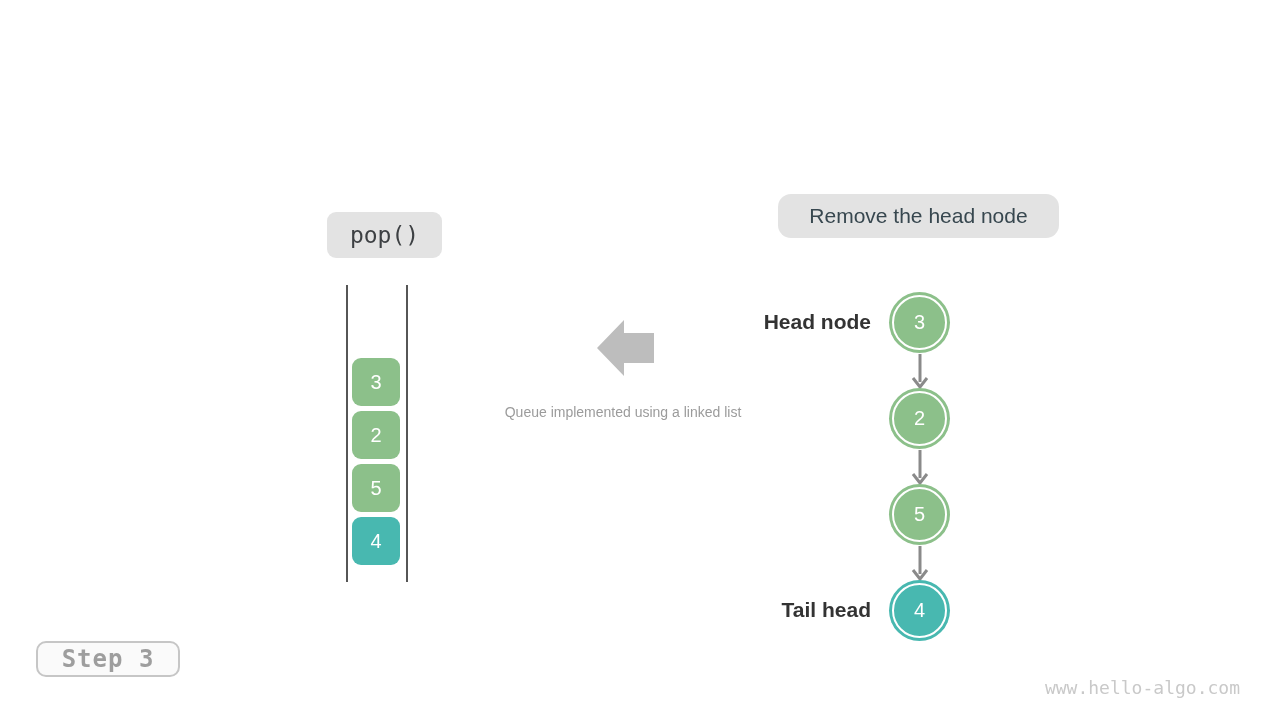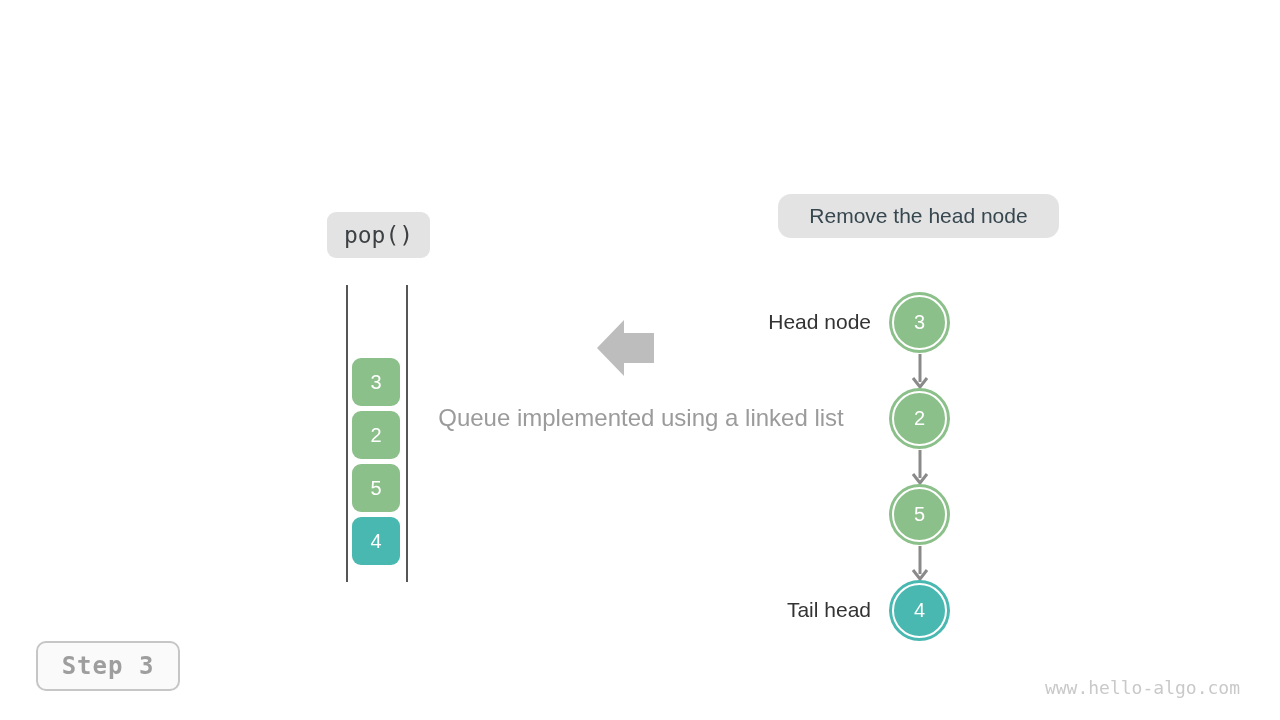--- a/index.html
+++ b/index.html
@@ -8,21 +8,21 @@
   .stage { position: absolute; inset: 0; }
 
   
   .tag {
     position: absolute;
     background: #e3e3e3;
     display: flex; align-items: center; justify-content: center;
     color: #3d4043;
   }
   .tag.pop {
-    left: 327px; top: 212px; width: 103px; height: 46px;
+    left: 327px; top: 212px; width: 115px; height: 46px;
     border-radius: 9px;
     font-family: "DejaVu Sans Mono", "Liberation Mono", monospace;
     font-size: 23px;
   }
   .tag.remove {
     left: 778px; top: 194px; width: 281px; height: 44px;
     border-radius: 13px;
     font-size: 21px;
     color: #37474f;
   }
@@ -45,28 +45,28 @@
     background: var(--c, #8cc08a);
     display: flex; align-items: center; justify-content: center;
     color: #ffffff; font-size: 20px; font-weight: 500;
   }
 
   
   .big-arrow { position: absolute; left: 597px; top: 319px; }
 
   
   .caption {
-    position: absolute; left: 420px; top: 404px; width: 442px;
-    text-align: center; font-size: 24px; color: #9b9b9b;
+    position: absolute; left: 402px; top: 404px; width: 442px;
+    text-align: center; font-size: 14px; color: #9b9b9b;
   }
 
   
   .node-label {
     position: absolute; width: 171px; left: 700px;
-    text-align: right; font-size: 21px; font-weight: 400; color: #333333;
+    text-align: right; font-size: 21px; font-weight: 700; color: #333333;
   }
   .node-label.head { top: 310px; }
   .node-label.tail { top: 598px; }
 
   
   .ll-node {
     position: absolute; left: 892px; width: 55px; height: 55px;
     border-radius: 50%;
     background: var(--c, #8cc08a);
     border: 2.5px solid #ffffff;
@@ -79,21 +79,21 @@
   .ll-node.n2 { top: 487px; }
   .ll-node.n3 { top: 583px; }
 
   .ll-arrow { position: absolute; left: 910px; }
   .ll-arrow.a0 { top: 354px; }
   .ll-arrow.a1 { top: 450px; }
   .ll-arrow.a2 { top: 546px; }
 
   
   .step-badge {
-    position: absolute; left: 36px; top: 641px; width: 144px; height: 50px;
+    position: absolute; left: 36px; top: 641px; width: 144px; height: 36px;
     background: #fafafa; border: 2px solid #c6c6c6; border-radius: 10px;
     display: flex; align-items: center; justify-content: center;
     font-family: "DejaVu Sans Mono", "Liberation Mono", monospace;
     font-size: 24px; font-weight: 700; color: #9e9e9e; letter-spacing: 1px;
   }
 
   
   .watermark {
     position: absolute; right: 40px; top: 677px;
     font-family: "DejaVu Sans Mono", "Liberation Mono", monospace;

